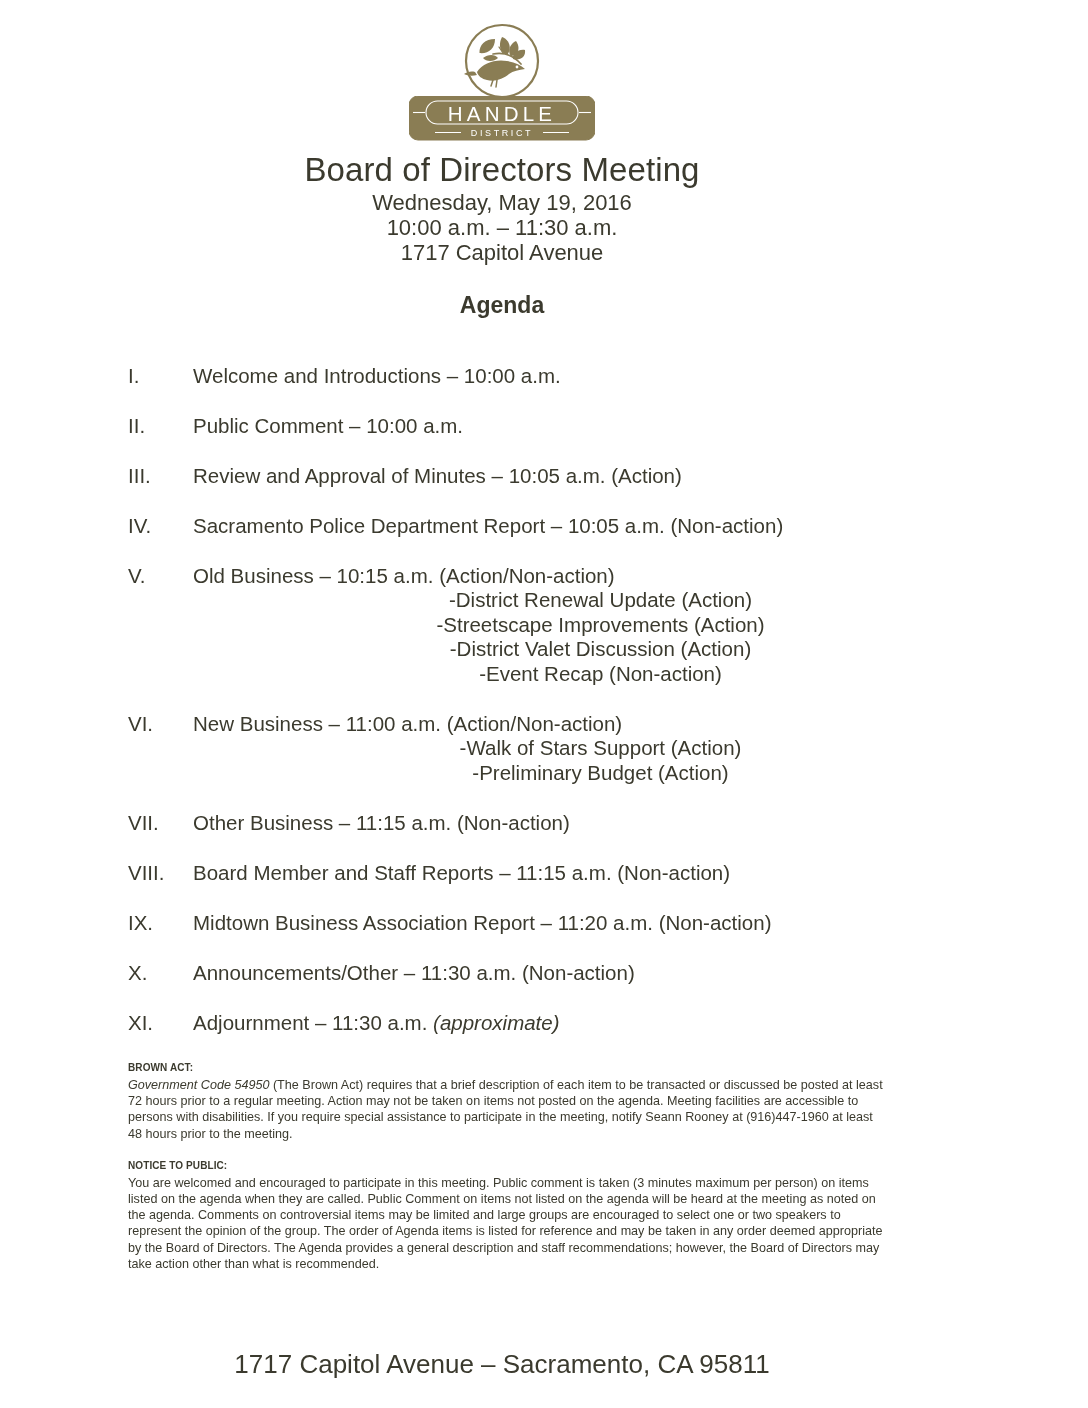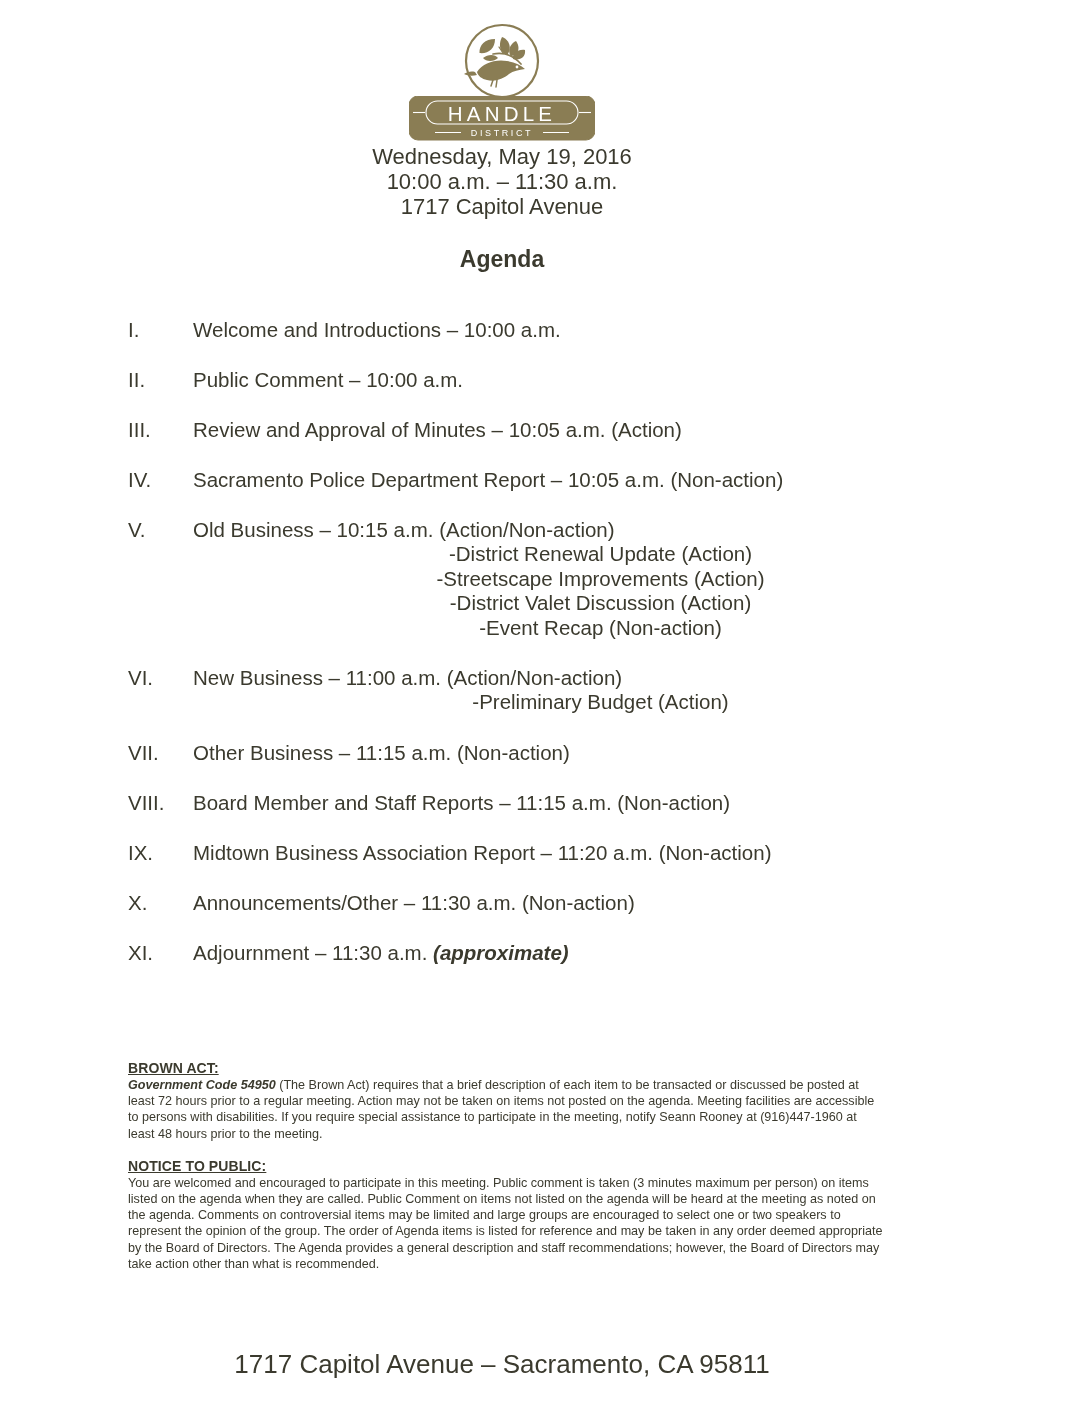--- a/index.html
+++ b/index.html
@@ -95,34 +95,32 @@
     margin-left: 129px;
     margin-top: 0;
   }
   .subitem {
     font-size: 20.5px;
     line-height: 24.5px;
     text-align: center;
   }
   .ital {
     font-style: italic;
-    font-weight: bold;
   }
 
   
   .fineprint {
     position: absolute;
     left: 128px;
     right: 118px;
     top: 1060px;
   }
   .fp-head {
-    font-size: 14px;
+    font-size: 10px;
     font-weight: bold;
-    text-decoration: underline;
     line-height: 16px;
     letter-spacing: 0.1px;
   }
   .fp-body {
     font-size: 12.6px;
     line-height: 16.2px;
     text-align: left;
     margin-top: 1px;
   }
   .fp-block-2 {
@@ -175,20 +173,21 @@
       <rect x="17" y="5" width="152" height="23" rx="11.5" ry="11.5" fill="none" stroke="#ffffff" stroke-width="1.1"></rect>
       <line x1="4" y1="16.5" x2="16" y2="16.5" stroke="#ffffff" stroke-width="1.1"></line>
       <line x1="170" y1="16.5" x2="182" y2="16.5" stroke="#ffffff" stroke-width="1.1"></line>
       <text x="93" y="25" text-anchor="middle" fill="#ffffff" font-family="'Liberation Sans', sans-serif" font-size="20.5" letter-spacing="4.2">HANDLE</text>
       <line x1="26" y1="36.5" x2="52" y2="36.5" stroke="#ffffff" stroke-width="1"></line>
       <line x1="134" y1="36.5" x2="160" y2="36.5" stroke="#ffffff" stroke-width="1"></line>
       <text x="93" y="40" text-anchor="middle" fill="#ffffff" font-family="'Liberation Sans', sans-serif" font-size="9" letter-spacing="2.6">DISTRICT</text>
     </svg>
   </div>
 
+  <h1 class="doc-title">Board of Directors Meeting</h1>
   <div class="subline">Wednesday, May 19, 2016</div>
   <div class="subline">10:00 a.m. – 11:30 a.m.</div>
   <div class="subline">1717 Capitol Avenue</div>
 
   <div class="agenda-heading">Agenda</div>
 
   <div class="agenda-list">
 
     <div class="agenda-item">
       <div class="item-row">
@@ -230,20 +229,21 @@
         <div class="subitem">-Event Recap (Non-action)</div>
       </div>
     </div>
 
     <div class="agenda-item">
       <div class="item-row">
         <span class="item-num">VI.</span>
         <span class="item-text">New Business – 11:00 a.m. (Action/Non-action)</span>
       </div>
       <div class="subitems">
+        <div class="subitem">-Walk of Stars Support (Action)</div>
         <div class="subitem">-Preliminary Budget (Action)</div>
       </div>
     </div>
 
     <div class="agenda-item">
       <div class="item-row">
         <span class="item-num">VII.</span>
         <span class="item-text">Other Business – 11:15 a.m. (Non-action)</span>
       </div>
     </div>

